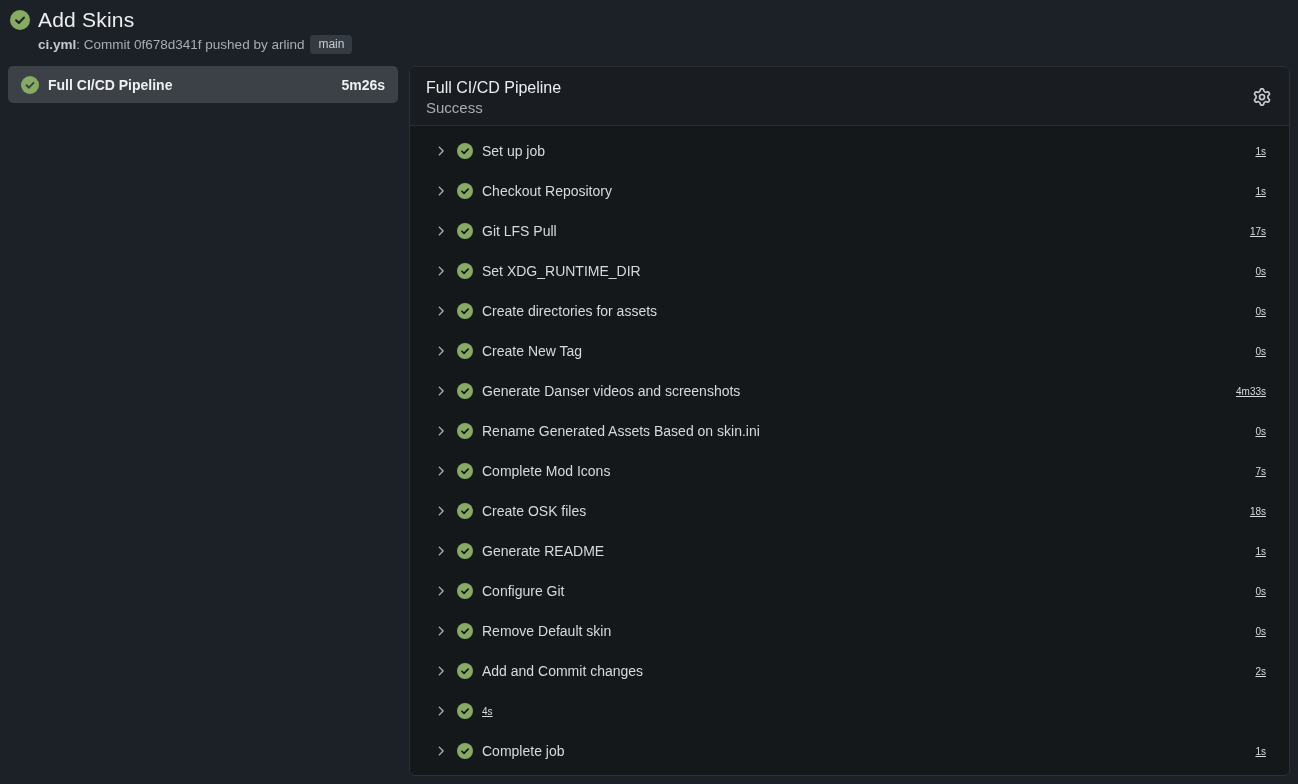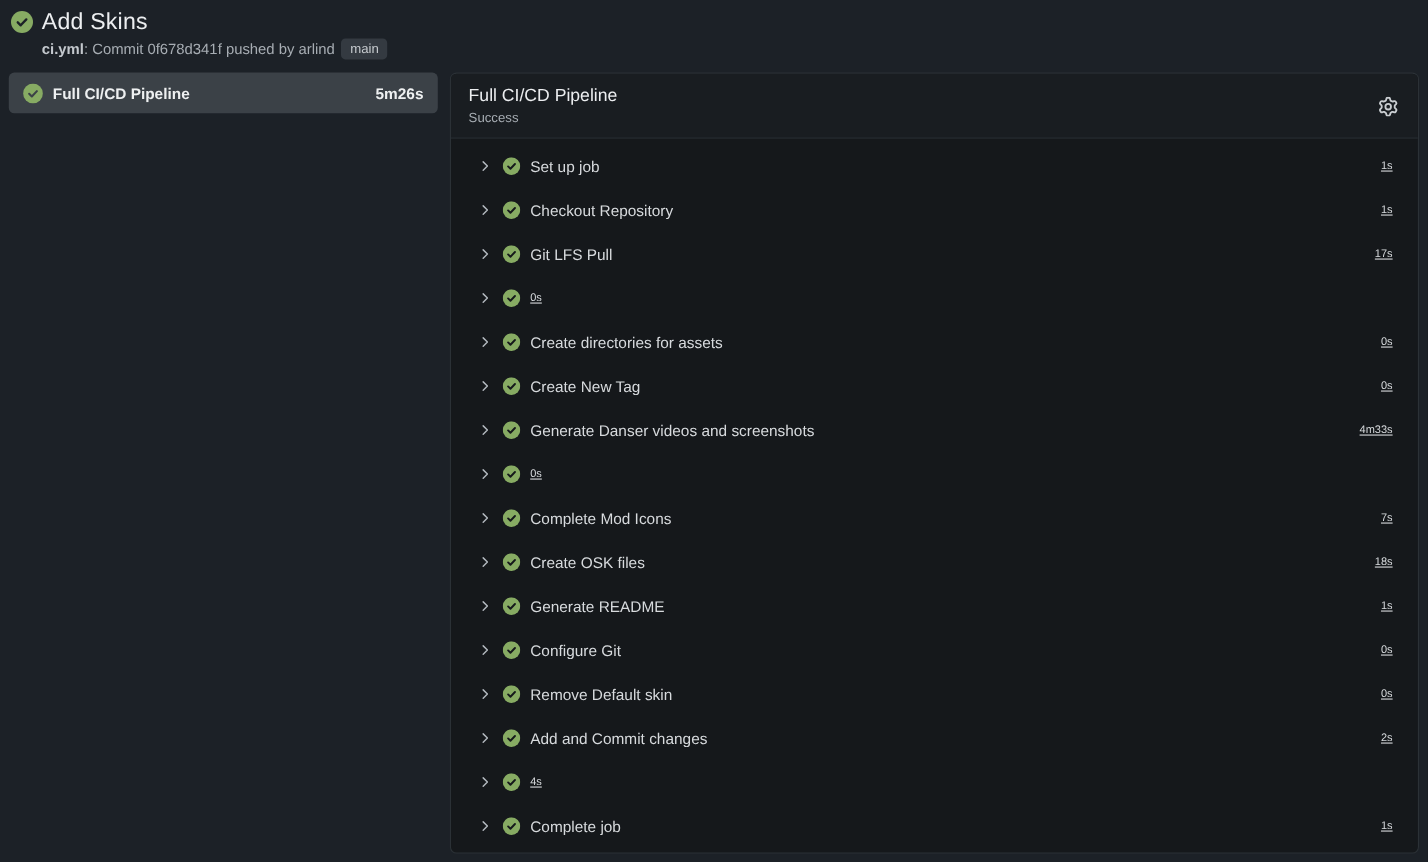--- a/index.html
+++ b/index.html
@@ -71,21 +71,21 @@
     overflow:hidden;
   }
   .panel-header{
     display:flex;align-items:flex-start;
     padding:11px 16px 10px 16px;
     background:var(--panel-header-bg);
     border-bottom:1px solid var(--divider);
   }
   .panel-titles{flex:1;}
   .panel-title{font-size:16px;font-weight:500;line-height:19px;color:#eceef0;}
-  .panel-status{margin-top:3px;font-size:12px;line-height:15px;color:var(--text-secondary);}
+  .panel-status{margin-top:3px;font-size:15px;line-height:15px;color:var(--text-secondary);}
   .gear-btn{
     background:none;border:none;cursor:pointer;padding:2px;margin-top:8px;
     display:flex;align-items:center;justify-content:center;
   }
   .steps-list{flex:1;padding:5px 23px 5px 24px;overflow:hidden;}
   .step-row{
     display:flex;align-items:center;gap:9px;
     height:40px;cursor:pointer;
   }
   .step-row .step-name{
@@ -196,20 +196,21 @@
       <svg class="icon-svg" width="14" height="14" viewBox="0 0 16 16">
         <path d="M6 3.6 10.4 8 6 12.4" stroke="#b2b8be" stroke-width="1.5" fill="none" stroke-linecap="round" stroke-linejoin="round"></path>
       </svg>
     </span>
     <span>
       <svg class="icon-svg" width="16" height="16" viewBox="0 0 16 16">
         <circle cx="8" cy="8" r="8" fill="#87ab63"></circle>
         <path d="M4.9 8.25 7.05 10.4 11.15 6.1" stroke="#15181b" stroke-width="1.7" fill="none" stroke-linecap="round" stroke-linejoin="round"></path>
       </svg>
     </span>
+    <span class="step-name">Set XDG_RUNTIME_DIR</span>
     <span class="step-duration">0s</span>
   </div>
 
   <div class="step-row">
     <span>
       <svg class="icon-svg" width="14" height="14" viewBox="0 0 16 16">
         <path d="M6 3.6 10.4 8 6 12.4" stroke="#b2b8be" stroke-width="1.5" fill="none" stroke-linecap="round" stroke-linejoin="round"></path>
       </svg>
     </span>
     <span>
@@ -259,20 +260,21 @@
       <svg class="icon-svg" width="14" height="14" viewBox="0 0 16 16">
         <path d="M6 3.6 10.4 8 6 12.4" stroke="#b2b8be" stroke-width="1.5" fill="none" stroke-linecap="round" stroke-linejoin="round"></path>
       </svg>
     </span>
     <span>
       <svg class="icon-svg" width="16" height="16" viewBox="0 0 16 16">
         <circle cx="8" cy="8" r="8" fill="#87ab63"></circle>
         <path d="M4.9 8.25 7.05 10.4 11.15 6.1" stroke="#15181b" stroke-width="1.7" fill="none" stroke-linecap="round" stroke-linejoin="round"></path>
       </svg>
     </span>
+    <span class="step-name">Rename Generated Assets Based on skin.ini</span>
     <span class="step-duration">0s</span>
   </div>
 
   <div class="step-row">
     <span>
       <svg class="icon-svg" width="14" height="14" viewBox="0 0 16 16">
         <path d="M6 3.6 10.4 8 6 12.4" stroke="#b2b8be" stroke-width="1.5" fill="none" stroke-linecap="round" stroke-linejoin="round"></path>
       </svg>
     </span>
     <span>

